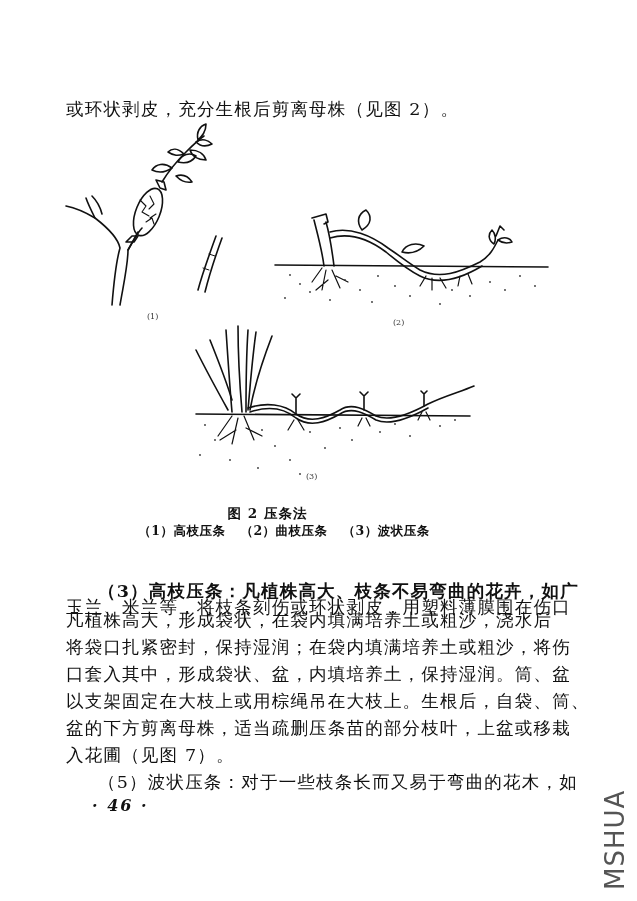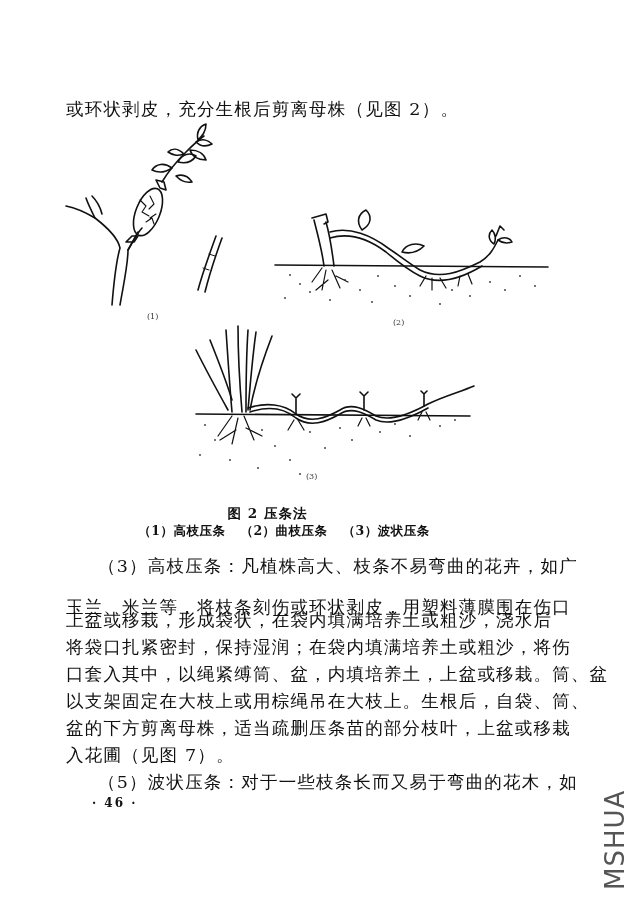--- a/index.html
+++ b/index.html
@@ -15,21 +15,21 @@
   .caption-title {
     position: absolute; top: 505px; left: 0; width: 535px; text-align: center;
     font-size: 13.5px; font-weight: bold; letter-spacing: 1px;
   }
   .caption-sub {
     position: absolute; top: 523px; left: 0; width: 568px; text-align: center;
     font-size: 12.5px; font-weight: bold; letter-spacing: 0.5px; word-spacing: 10px;
   }
   .fig-label { position: absolute; font-size: 8px; color: #333; }
   .page-num {
-    position: absolute; top: 796px; left: 92px; font-size: 12px; font-weight: bold;
+    position: absolute; top: 796px; left: 92px; font-size: 16px; font-style: italic; font-weight: bold;
     letter-spacing: 2px;
   }
   .watermark {
     position: absolute; left: 600px; top: 790px; width: 30px; height: 100px;
     font-family: "DejaVu Sans", sans-serif; font-size: 26px; color: #555;
     writing-mode: vertical-rl; transform: rotate(180deg); letter-spacing: 1px;
     text-align: center;
   }
   svg { position: absolute; left: 0; top: 0; }
 </style>
@@ -132,25 +132,25 @@
   </g>
 </svg>
 
 <div class="fig-label" style="top:312px; left:147px;">(1)</div>
 <div class="fig-label" style="top:318px; left:393px;">(2)</div>
 <div class="fig-label" style="top:472px; left:306px;">(3)</div>
 
 <div class="caption-title">图 2  压条法</div>
 <div class="caption-sub">（1）高枝压条  （2）曲枝压条  （3）波状压条</div>
 
-<div class="line indent" style="top:547px;">（3）高枝压条：凡植株高大、枝条不易弯曲的花卉，如广</div>
+<div class="line indent" style="top:572px;font-weight:bold;">（3）高枝压条：凡植株高大、枝条不易弯曲的花卉，如广</div>
 <div class="line" style="top:588px;">玉兰、米兰等，将枝条刻伤或环状剥皮，用塑料薄膜围在伤口</div>
-<div class="line" style="top:601px;">上盆或移栽，形成袋状，在袋内填满培养土或粗沙，浇水后</div>
+<div class="line" style="top:601px;">凡植株高大，形成袋状，在袋内填满培养土或粗沙，浇水后</div>
 <div class="line" style="top:628px;">将袋口扎紧密封，保持湿润；在袋内填满培养土或粗沙，将伤</div>
-<div class="line" style="top:655px;">口套入其中，以绳紧缚筒、盆，内填培养土，上盆或移栽。筒、盆</div>
+<div class="line" style="top:655px;">口套入其中，形成袋状、盆，内填培养土，保持湿润。筒、盆</div>
 <div class="line" style="top:682px;">以支架固定在大枝上或用棕绳吊在大枝上。生根后，自袋、筒、</div>
 <div class="line" style="top:709px;">盆的下方剪离母株，适当疏删压条苗的部分枝叶，上盆或移栽</div>
 <div class="line" style="top:736px;">入花圃（见图 7）。</div>
 <div class="line indent" style="top:763px;">（5）波状压条：对于一些枝条长而又易于弯曲的花木，如</div>
 
 <div class="page-num">· 46 ·</div>
 
 <div class="watermark">MSHUA</div>
 
 </body></html>

